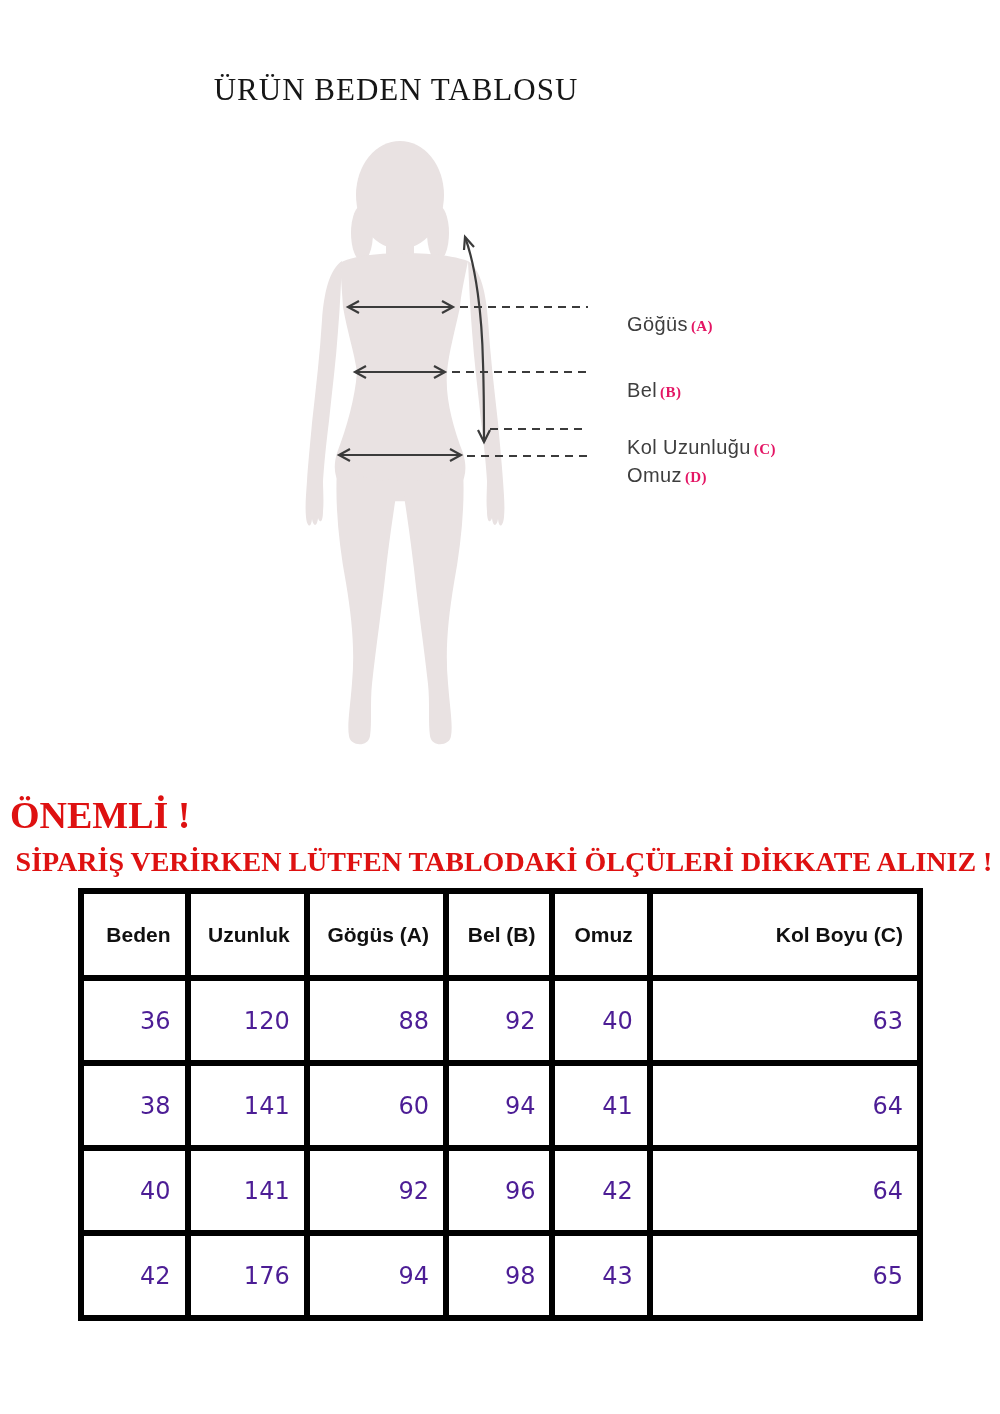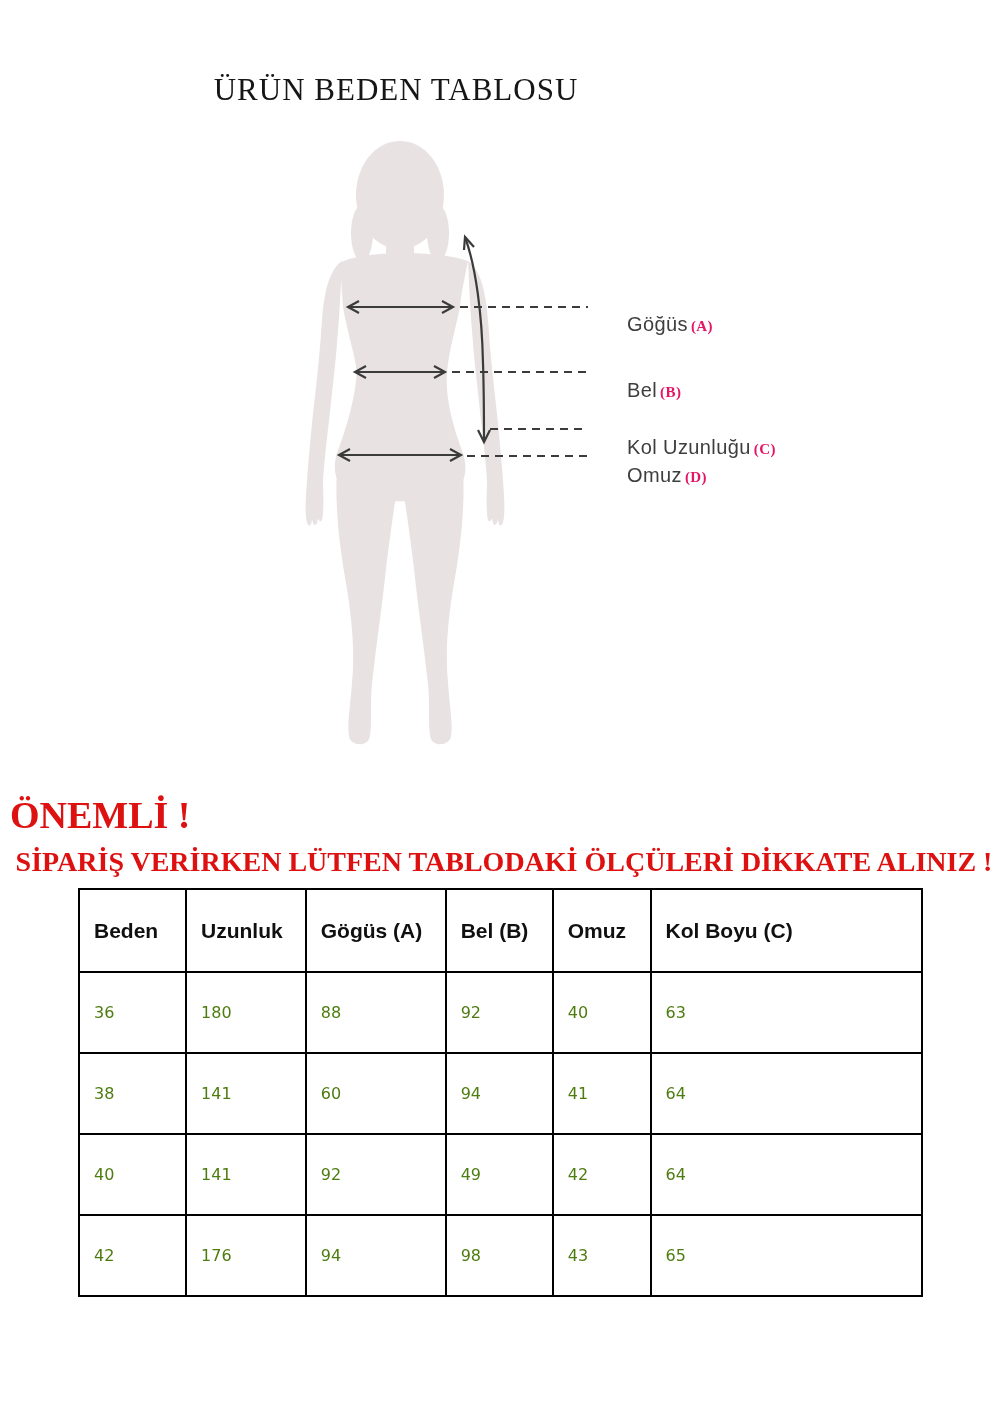--- a/index.html
+++ b/index.html
@@ -30,30 +30,30 @@
   .warning-sub {
     position:absolute; left:0; top:842px; width:1000px; margin:4px;
     text-align:center; font-family:"Liberation Serif", serif;
     font-weight:bold; font-size:28px; color:#DE1111; letter-spacing:0px;
   }
   table.size-table {
     position:absolute; left:78px; top:888px; width:845px;
     border-collapse:collapse; table-layout:fixed;
   }
   .size-table th, .size-table td {
-    border:2px solid #000000; text-align:left; vertical-align:middle;
+    border:6px solid #000000; text-align:right; vertical-align:middle;
     padding:14px;
   }
   .size-table th {
     height:53px; font-family:"Liberation Sans", sans-serif;
     font-weight:bold; font-size:21px; color:#101010;
   }
   .size-table td {
     height:51px; font-family:"DejaVu Sans", sans-serif;
-    font-size:16px; color:#4d7c0f; font-weight:normal;
+    font-size:24px; color:#4c1d95; font-weight:normal;
   }
 </style>
 </head>
 <body>
 
 <div id="page">
 
   <h1 class="title">ÜRÜN BEDEN TABLOSU</h1>
 
   <svg class="figure-svg" width="480" height="630" viewBox="0 0 480 630">
@@ -179,39 +179,39 @@
         <th>Uzunluk</th>
         <th>Gögüs (A)</th>
         <th>Bel (B)</th>
         <th>Omuz</th>
         <th>Kol Boyu (C)</th>
       </tr>
     </thead>
     <tbody>
       <tr>
         <td>36</td>
-        <td>180</td>
+        <td>120</td>
         <td>88</td>
         <td>92</td>
         <td>40</td>
         <td>63</td>
       </tr>
       <tr>
         <td>38</td>
         <td>141</td>
         <td>60</td>
         <td>94</td>
         <td>41</td>
         <td>64</td>
       </tr>
       <tr>
         <td>40</td>
         <td>141</td>
         <td>92</td>
-        <td>49</td>
+        <td>96</td>
         <td>42</td>
         <td>64</td>
       </tr>
       <tr>
         <td>42</td>
         <td>176</td>
         <td>94</td>
         <td>98</td>
         <td>43</td>
         <td>65</td>

